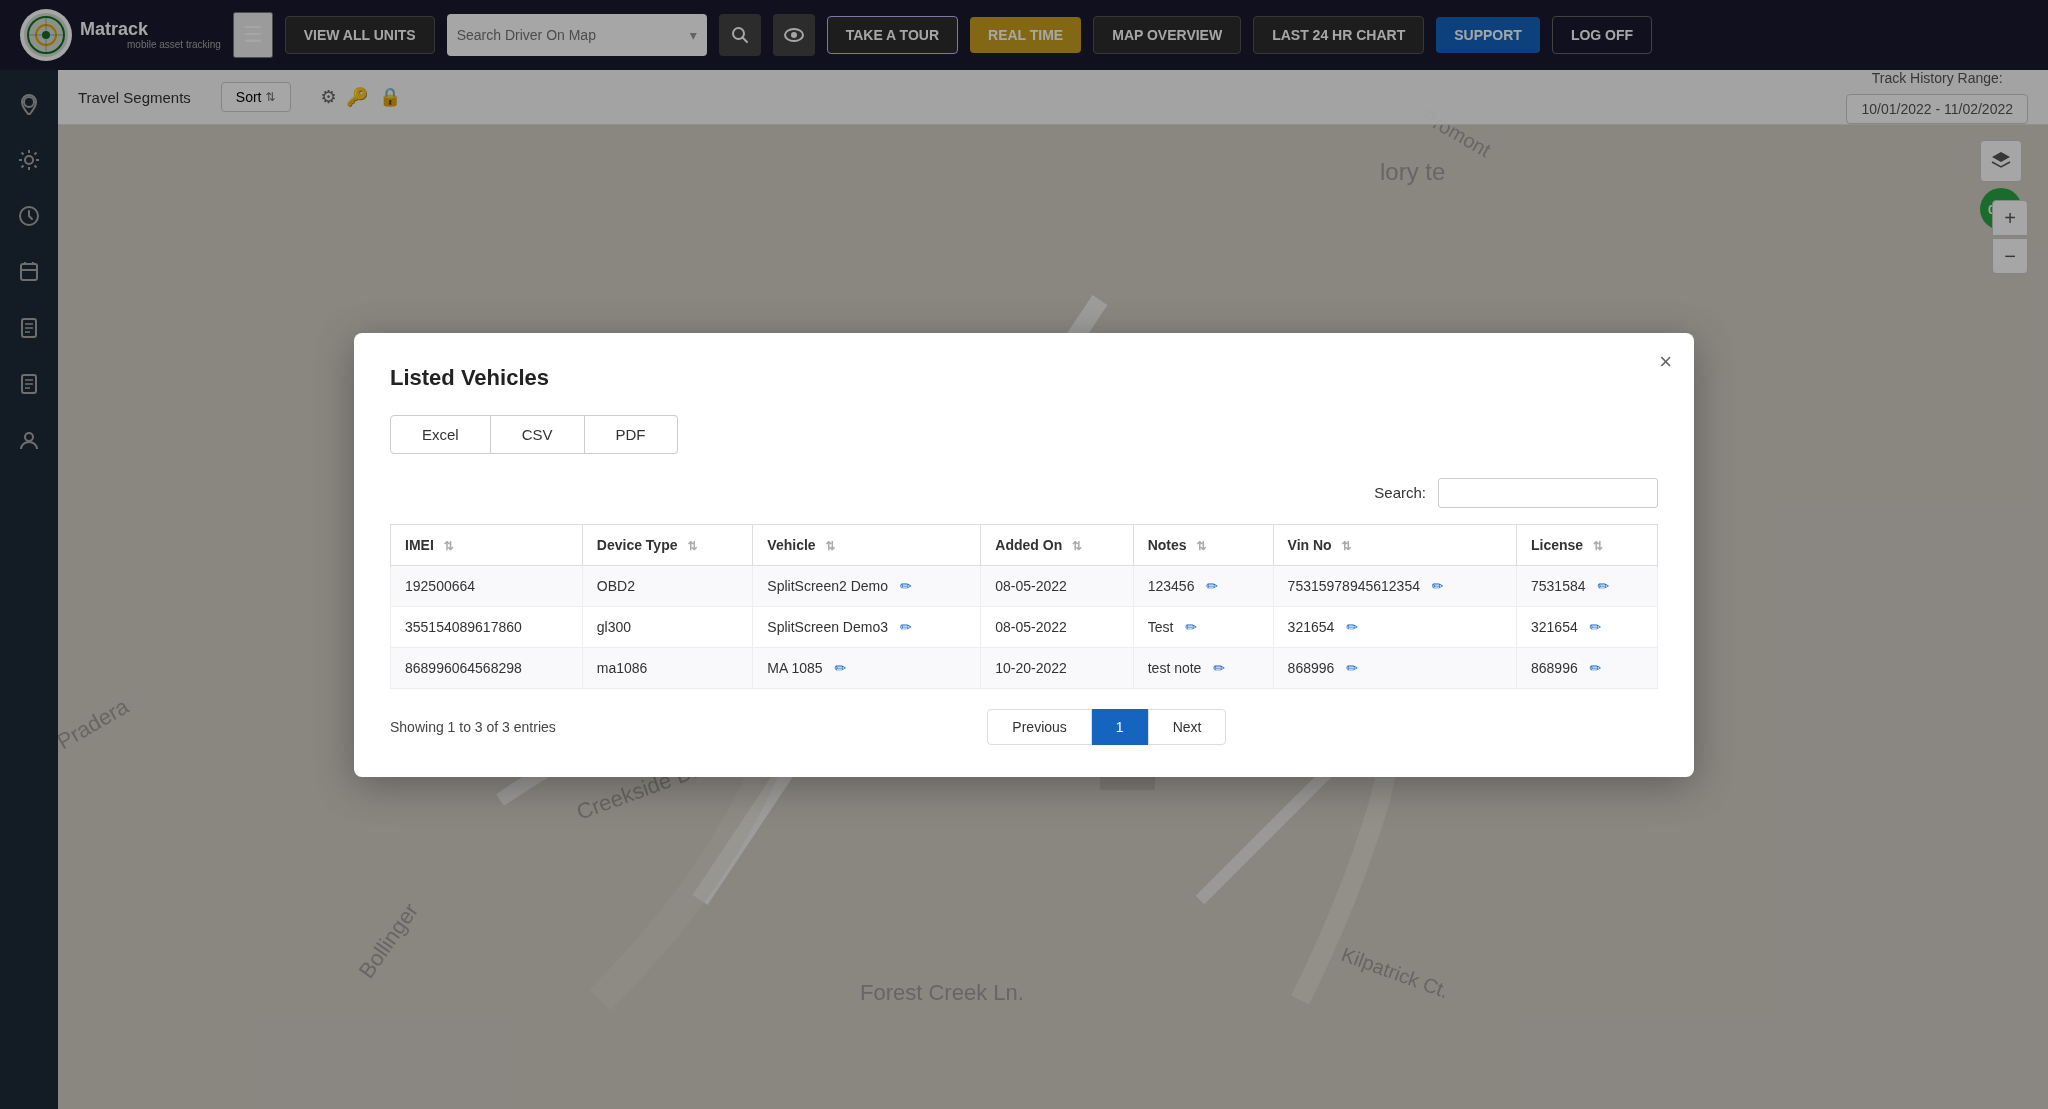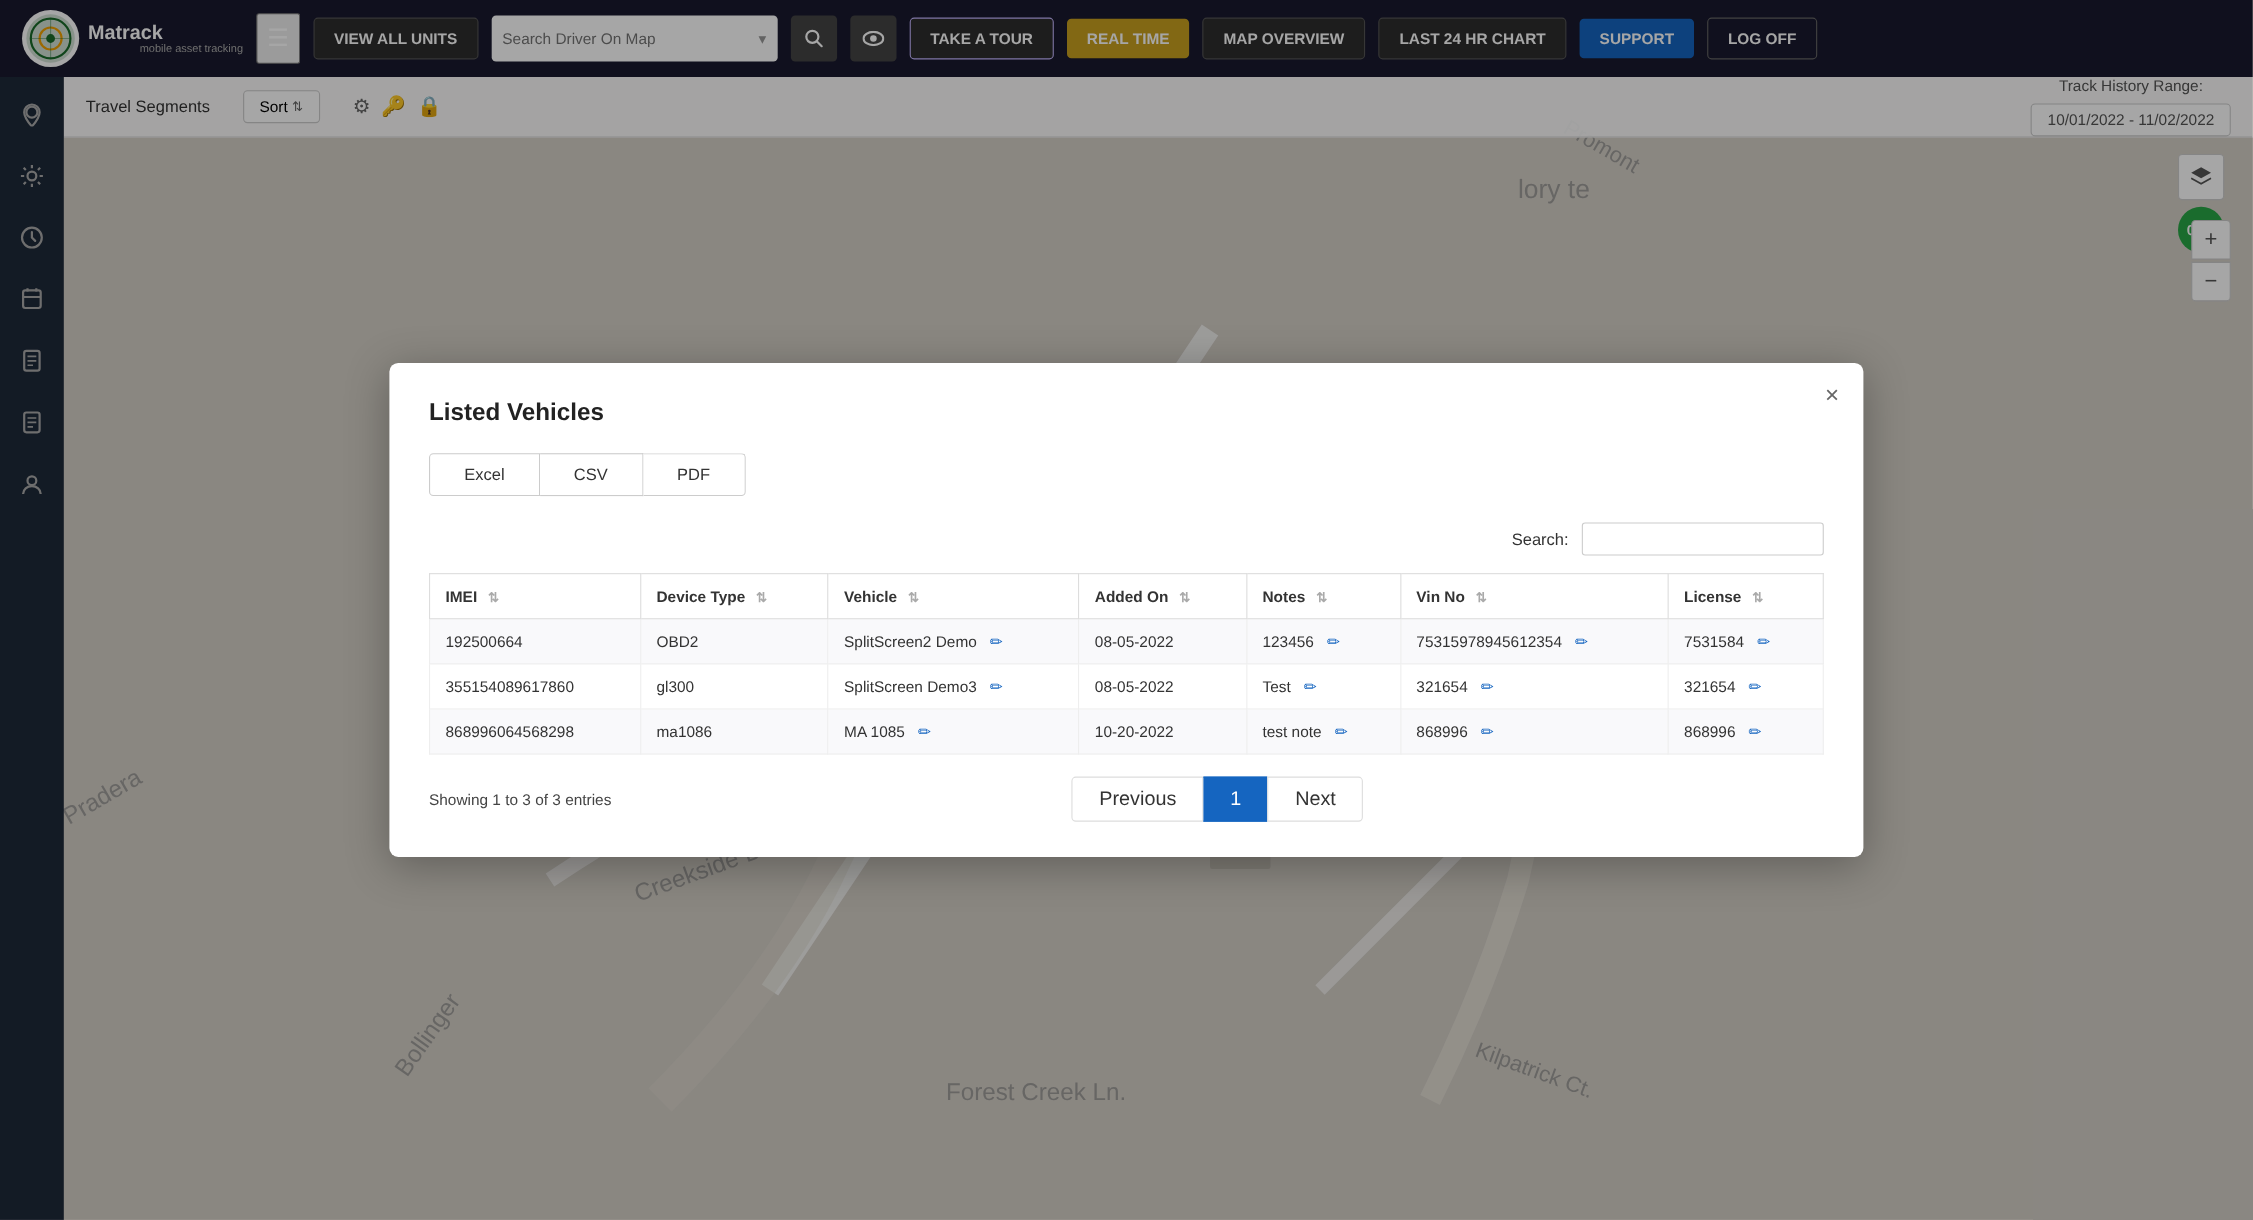--- a/index.html
+++ b/index.html
@@ -328,21 +328,21 @@
       display: flex;
       gap: 0;
       align-items: center;
       margin: 0 auto;
     }
     .page-btn {
       padding: 9px 24px;
       border: 1px solid #ddd;
       background: #fff;
       cursor: pointer;
-      font-size: 18px;
+      font-size: 14px;
       color: #333;
     }
     .page-btn.active {
       background: #1565c0;
       color: #fff;
       border-color: #1565c0;
     }
     .page-btn:first-child { border-radius: 4px 0 0 4px; }
     .page-btn:last-child { border-radius: 0 4px 4px 0; }
     .page-btn.num { border-left: none; border-right: none; }

